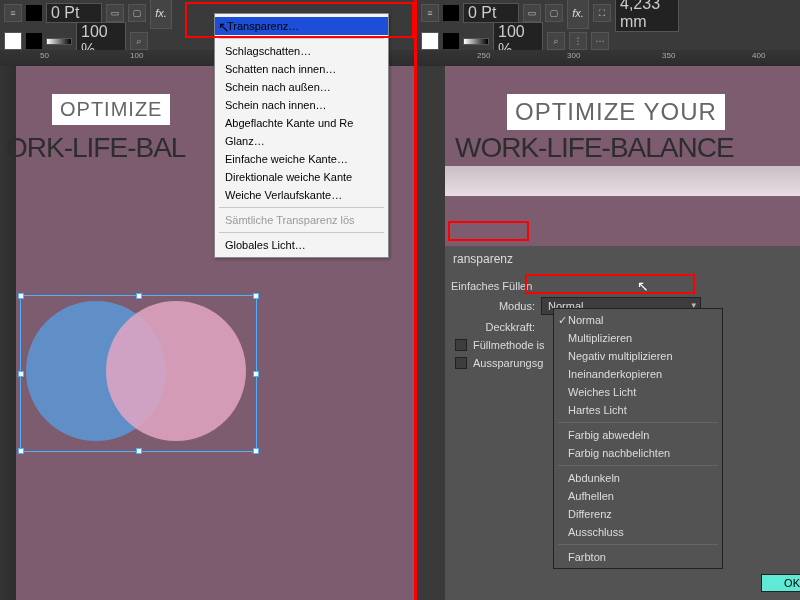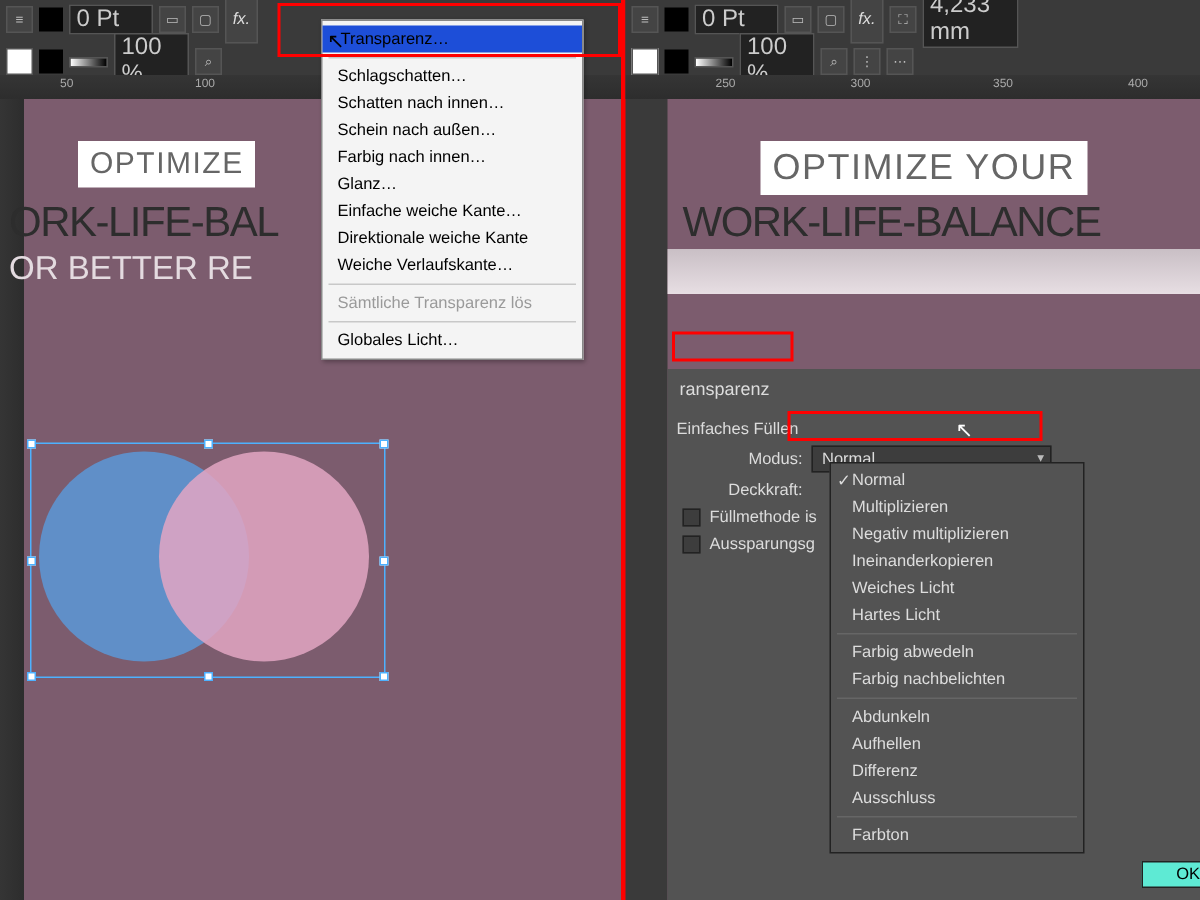--- a/index.html
+++ b/index.html
@@ -75,21 +75,20 @@
     <div class="tick" style="left:320px">200</div>
   </div>
   <div style="display:flex; height:534px;">
     <div class="ruler-v"></div>
     <div class="canvas" style="flex:1">
       <div class="stage">
         <div class="txtbox1" style="left:36px; top:28px; padding:4px 8px;">
             <div class="txtline" style="font-size:20px;color:#666">OPTIMIZE</div>
           </div>
         <div class="txt-big txtline" style="position:absolute; left:-10px; top:66px;">ORK-LIFE-BAL</div>
-        <div class="txtline" style="position:absolute; left:-10px; top:100px; font-size:22px; color:#e4dbe0;">OR BETTER RE</div>
         <div class="venn" style="left:10px; top:235px; width:225px; height:145px;">
           <div class="circle c-blue"></div>
           <div class="circle c-pink"></div>
           <div class="sel-frame">
             <div class="handle" style="left:-3px;top:-3px"></div>
               <div class="handle" style="right:-3px;top:-3px"></div>
             <div class="handle" style="left:-3px;bottom:-3px"></div>
               <div class="handle" style="right:-3px;bottom:-3px"></div>
             <div class="handle" style="left:50%;top:-3px;margin-left:-3px"></div>
               <div class="handle" style="left:50%;bottom:-3px;margin-left:-3px"></div>
@@ -100,21 +99,22 @@
       </div>
     </div>
   </div>
 
   <div class="context-menu" style="left:214px; top:13px;">
     <div class="cm-item hover">Transparenz…</div>
     <div class="cm-sep"></div>
     <div class="cm-item">Schlagschatten…</div>
     <div class="cm-item">Schatten nach innen…</div>
     <div class="cm-item">Schein nach außen…</div>
-    <div class="cm-item">Farbig nach innen…</div>
+    <div class="cm-item">Schein nach innen…</div>
+    <div class="cm-item">Abgeflachte Kante und Re</div>
     <div class="cm-item">Glanz…</div>
     <div class="cm-item">Einfache weiche Kante…</div>
     <div class="cm-item">Direktionale weiche Kante</div>
     <div class="cm-item">Weiche Verlaufskante…</div>
     <div class="cm-sep"></div>
     <div class="cm-item disabled">Sämtliche Transparenz lös</div>
     <div class="cm-sep"></div>
     <div class="cm-item">Globales Licht…</div>
   </div>
   <div class="cursor" style="left:218px; top:19px;">↖</div>

